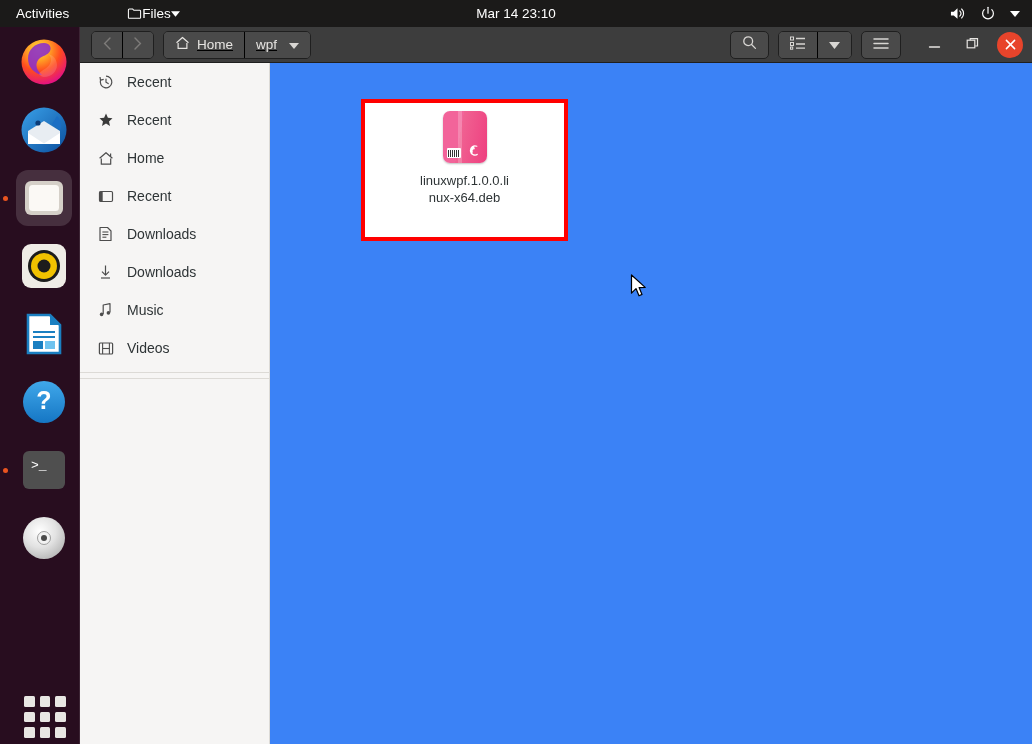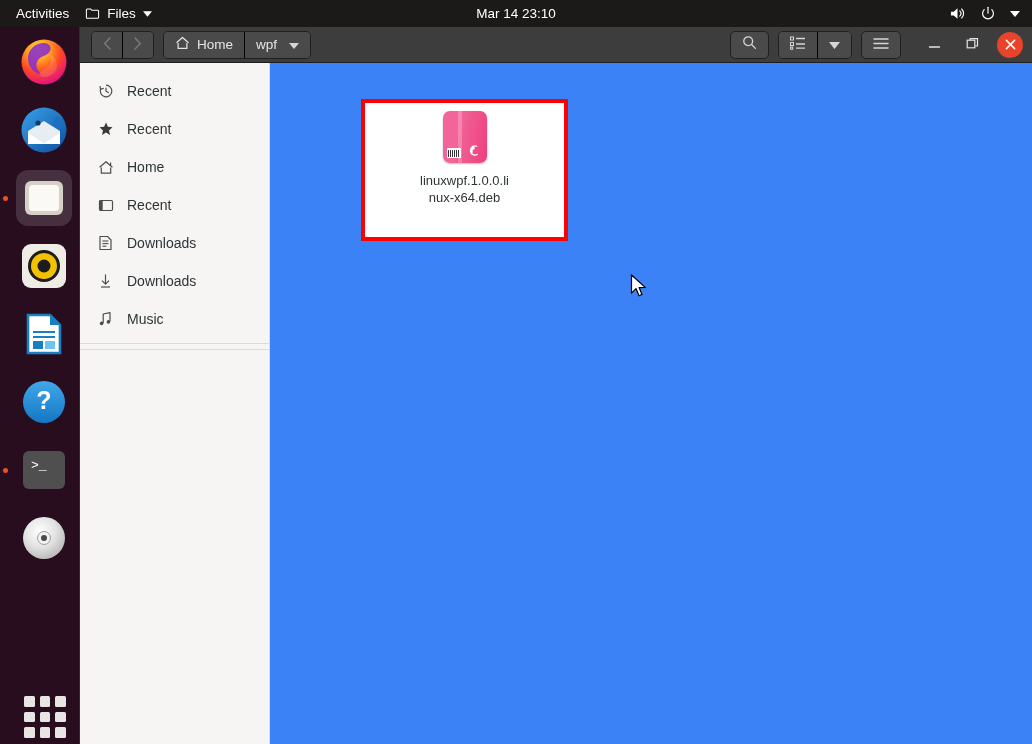--- a/index.html
+++ b/index.html
@@ -13,21 +13,21 @@
   
   #topbar {
     position:absolute; left:0; top:0; width:1032px; height:27px;
     background:#1b1a19; color:#ffffff;
     display:flex; align-items:center;
     font-size:13.5px;
     z-index:40;
   }
   #topbar .tb-activities { margin-left:16px; cursor:pointer; }
   #topbar .tb-appmenu {
-    margin-left:16px; display:flex; align-items:center; gap:7px; cursor:pointer;
+    margin-left:58px; display:flex; align-items:center; cursor:pointer;
   }
   #topbar .tb-clock {
     position:absolute; left:0; right:0; text-align:center;
     pointer-events:none;
   }
   #topbar .tb-clock span { pointer-events:auto; cursor:pointer; }
   #topbar .tb-right {
     position:absolute; right:12px; display:flex; align-items:center; gap:14px;
   }
   .tb-ico { display:inline-flex; align-items:center; justify-content:center; }
@@ -57,20 +57,21 @@
     gap:5px; cursor:pointer;
   }
   .appgrid i { background:#e8e6e3; border-radius:1.5px; display:block; }
 
   
   #window {
     position:absolute; left:80px; top:27px;
     width:952px; height:717px;
     background:#ffffff;
     z-index:10;
+    text-decoration:underline;
   }
   #headerbar {
     position:relative; height:36px; width:100%;
     background:#3d3d3d;
     border-bottom:1px solid #1f1f1f;
     display:flex; align-items:center;
   }
   .hb-group {
     display:flex; align-items:stretch;
     border:1px solid #1f1f1f; border-radius:5px;
@@ -98,21 +99,20 @@
     color:#e6e4e1; cursor:pointer;
   }
   .wbtn.close { background:#e8442b; color:#ffffff; }
 
   
   #sidebar {
     position:absolute; left:0; top:36px;
     width:190px; height:681px;
     background:#f6f5f4;
     border-right:1px solid #dcdad6;
-    padding-top:9px;
   }
   .side-item {
     position:relative;
     height:38px; display:flex; align-items:center;
     padding-left:17px; gap:13px;
     font-size:14px; color:#2e3436;
     cursor:pointer;
   }
   .side-item .s-ico {
     width:17px; height:17px; flex:0 0 17px;
@@ -517,20 +517,31 @@
         <svg width="15" height="16" viewBox="0 0 15 16">
           <path d="M5.2 12 V3 L12 1.6 V10.5" fill="none" stroke="#4d4d4d" stroke-width="1.2" stroke-linejoin="round"></path>
           <circle cx="3.6" cy="12.4" r="1.8" fill="#4d4d4d"></circle>
           <circle cx="10.4" cy="10.9" r="1.8" fill="#4d4d4d"></circle>
         </svg>
       </span>
       <span>Music</span>
     </div>
 
 
+    <div class="side-item">
+      <span class="s-ico">
+        <svg width="16" height="15" viewBox="0 0 16 15">
+          <rect x="1.4" y="2" width="13.2" height="11" rx="1" fill="none" stroke="#4d4d4d" stroke-width="1.2"></rect>
+          <line x1="4.6" y1="2" x2="4.6" y2="13" stroke="#4d4d4d" stroke-width="1.1"></line>
+          <line x1="11.4" y1="2" x2="11.4" y2="13" stroke="#4d4d4d" stroke-width="1.1"></line>
+          <line x1="4.6" y1="7.5" x2="11.4" y2="7.5" stroke="#4d4d4d" stroke-width="1.1"></line>
+        </svg>
+      </span>
+      <span>Videos</span>
+    </div>
 
 
     <div class="side-sep"></div>
 
 
     <div class="side-sep"></div>
 
   </div>
 
   <div id="fileview">

